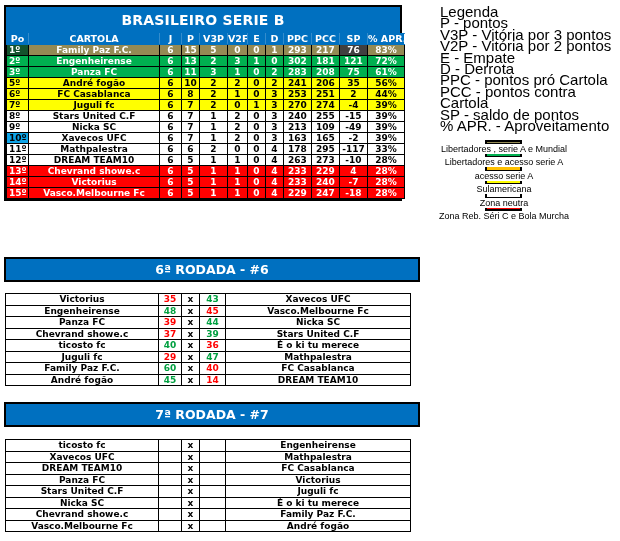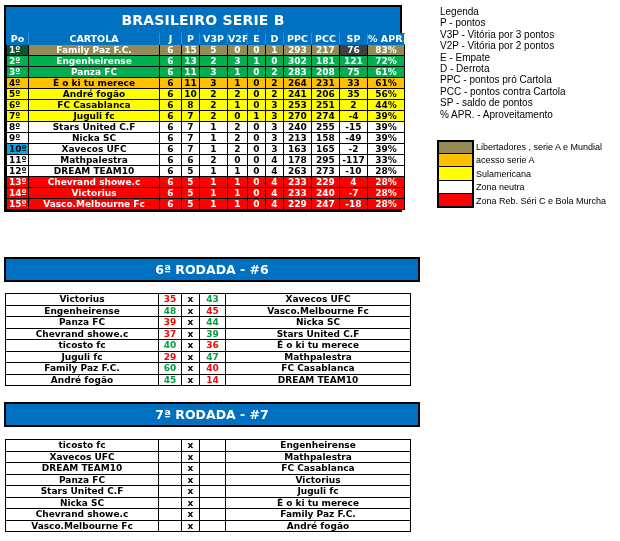--- a/index.html
+++ b/index.html
@@ -8,23 +8,23 @@
 
   
   .standings { position: absolute; left: 4px; top: 5px; width: 398px; border: 2px solid #000; background: #0070c0; }
   .standings .title { height: 26px; line-height: 26px; text-align: center; color: #fff; font-weight: bold; font-size: 14px; letter-spacing: 0.2px; }
   table.st { border-collapse: collapse; width: 100%; table-layout: fixed; }
   table.st th, table.st td { height: 11px; line-height: 10px; font-size: 9px; font-weight: bold; text-align: center; white-space: nowrap; overflow: hidden; border: 1px solid #000; padding: 0; }
   table.st th { background: #0070c0; color: #fff; font-size: 9.5px; border-color: #0070c0; border-right: 1px solid #ffffff33; }
   table.st td.pos { text-align: left; padding-left: 2px; }
 
   
-  .legend { position: absolute; left: 440px; top: 6px; font-family: "Liberation Sans", sans-serif; font-size: 10px; color: #000; line-height: 11.4px; }
+  .legend { position: absolute; left: 440px; top: 6px; font-family: "Liberation Sans", sans-serif; font-size: 15px; color: #000; line-height: 11.4px; }
   .swatches { position: absolute; left: 437px; top: 140px; }
-  .sw-row { display: flex; align-items: center; height: 13.5px; }
+  .sw-row { display: flex; align-items: center; height: 13.5px; flex-direction: column; }
   .sw-box { width: 37px; height: 13.5px; border-left: 2px solid #000; border-right: 2px solid #000; border-bottom: 1px solid #000; }
   .sw-row:first-child .sw-box { border-top: 2px solid #000; }
   .sw-row:last-child .sw-box { border-bottom: 2px solid #000; }
   .sw-label { font-family: "Liberation Sans", sans-serif; font-size: 9px; padding-left: 2px; white-space: nowrap; }
 
   
   .banner { position: absolute; left: 4px; width: 416px; height: 25px; background: #0070c0; border: 2px solid #000; color: #fff; font-weight: bold; font-size: 12.5px; text-align: center; line-height: 21px; }
 
   
   table.mt { position: absolute; left: 5px; width: 405px; border-collapse: collapse; table-layout: fixed; }
@@ -105,34 +105,20 @@
           <td style="background: rgb(0, 176, 80); color: rgb(255, 255, 255);">3</td>
           <td style="background: rgb(0, 176, 80); color: rgb(255, 255, 255);">1</td>
           <td style="background: rgb(0, 176, 80); color: rgb(255, 255, 255);">0</td>
           <td style="background: rgb(0, 176, 80); color: rgb(255, 255, 255);">2</td>
           <td style="background: rgb(0, 176, 80); color: rgb(255, 255, 255);">283</td>
           <td style="background: rgb(0, 176, 80); color: rgb(255, 255, 255);">208</td>
           <td style="background: rgb(0, 176, 80); color: rgb(255, 255, 255);">75</td>
           <td style="background: rgb(0, 176, 80); color: rgb(255, 255, 255);">61%</td>
         </tr>
         <tr>
-          <td class="pos" style="background: rgb(255, 192, 0); color: rgb(0, 0, 0);">4º</td>
-          <td style="background: rgb(255, 192, 0); color: rgb(0, 0, 0);">É o ki tu merece</td>
-          <td style="background: rgb(255, 192, 0); color: rgb(0, 0, 0);">6</td>
-          <td style="background: rgb(255, 192, 0); color: rgb(0, 0, 0);">11</td>
-          <td style="background: rgb(255, 192, 0); color: rgb(0, 0, 0);">3</td>
-          <td style="background: rgb(255, 192, 0); color: rgb(0, 0, 0);">1</td>
-          <td style="background: rgb(255, 192, 0); color: rgb(0, 0, 0);">0</td>
-          <td style="background: rgb(255, 192, 0); color: rgb(0, 0, 0);">2</td>
-          <td style="background: rgb(255, 192, 0); color: rgb(0, 0, 0);">264</td>
-          <td style="background: rgb(255, 192, 0); color: rgb(0, 0, 0);">231</td>
-          <td style="background: rgb(255, 192, 0); color: rgb(0, 0, 0);">33</td>
-          <td style="background: rgb(255, 192, 0); color: rgb(0, 0, 0);">61%</td>
-        </tr>
-        <tr>
           <td class="pos" style="background: rgb(255, 255, 0); color: rgb(0, 0, 0);">5º</td>
           <td style="background: rgb(255, 255, 0); color: rgb(0, 0, 0);">André fogão</td>
           <td style="background: rgb(255, 255, 0); color: rgb(0, 0, 0);">6</td>
           <td style="background: rgb(255, 255, 0); color: rgb(0, 0, 0);">10</td>
           <td style="background: rgb(255, 255, 0); color: rgb(0, 0, 0);">2</td>
           <td style="background: rgb(255, 255, 0); color: rgb(0, 0, 0);">2</td>
           <td style="background: rgb(255, 255, 0); color: rgb(0, 0, 0);">0</td>
           <td style="background: rgb(255, 255, 0); color: rgb(0, 0, 0);">2</td>
           <td style="background: rgb(255, 255, 0); color: rgb(0, 0, 0);">241</td>
           <td style="background: rgb(255, 255, 0); color: rgb(0, 0, 0);">206</td>
@@ -184,21 +170,21 @@
         <tr>
           <td class="pos" style="background: rgb(255, 255, 255); color: rgb(0, 0, 0);">9º</td>
           <td style="background: rgb(255, 255, 255); color: rgb(0, 0, 0);">Nicka SC</td>
           <td style="background: rgb(255, 255, 255); color: rgb(0, 0, 0);">6</td>
           <td style="background: rgb(255, 255, 255); color: rgb(0, 0, 0);">7</td>
           <td style="background: rgb(255, 255, 255); color: rgb(0, 0, 0);">1</td>
           <td style="background: rgb(255, 255, 255); color: rgb(0, 0, 0);">2</td>
           <td style="background: rgb(255, 255, 255); color: rgb(0, 0, 0);">0</td>
           <td style="background: rgb(255, 255, 255); color: rgb(0, 0, 0);">3</td>
           <td style="background: rgb(255, 255, 255); color: rgb(0, 0, 0);">213</td>
-          <td style="background: rgb(255, 255, 255); color: rgb(0, 0, 0);">158</td>
+          <td style="background: rgb(255, 255, 255); color: rgb(0, 0, 0);">109</td>
           <td style="background: rgb(255, 255, 255); color: rgb(0, 0, 0);">-49</td>
           <td style="background: rgb(255, 255, 255); color: rgb(0, 0, 0);">39%</td>
         </tr>
         <tr>
           <td class="pos" style="background: #0ea5e9; color: rgb(0, 0, 0); margin-top: 9px;">10º</td>
           <td style="background: rgb(255, 255, 255); color: rgb(0, 0, 0);">Xavecos UFC</td>
           <td style="background: rgb(255, 255, 255); color: rgb(0, 0, 0);">6</td>
           <td style="background: rgb(255, 255, 255); color: rgb(0, 0, 0);">7</td>
           <td style="background: rgb(255, 255, 255); color: rgb(0, 0, 0);">1</td>
           <td style="background: rgb(255, 255, 255); color: rgb(0, 0, 0);">2</td>
@@ -295,20 +281,24 @@
   <div>SP - saldo de pontos</div>
   <div>% APR. - Aproveitamento</div>
 </div>
 
 <div class="swatches">
   <div class="sw-row">
       <div class="sw-box" style="background: rgb(148, 138, 84);"></div>
       <span class="sw-label">Libertadores , serie A e Mundial</span>
     </div>
   <div class="sw-row">
+      <div class="sw-box" style="background: rgb(0, 176, 80);"></div>
+      <span class="sw-label">Libertadores e acesso serie A</span>
+    </div>
+  <div class="sw-row">
       <div class="sw-box" style="background: rgb(255, 192, 0);"></div>
       <span class="sw-label">acesso serie A</span>
     </div>
   <div class="sw-row">
       <div class="sw-box" style="background: rgb(255, 255, 0);"></div>
       <span class="sw-label">Sulamericana</span>
     </div>
   <div class="sw-row">
       <div class="sw-box" style="background: rgb(255, 255, 255);"></div>
       <span class="sw-label">Zona neutra</span>

